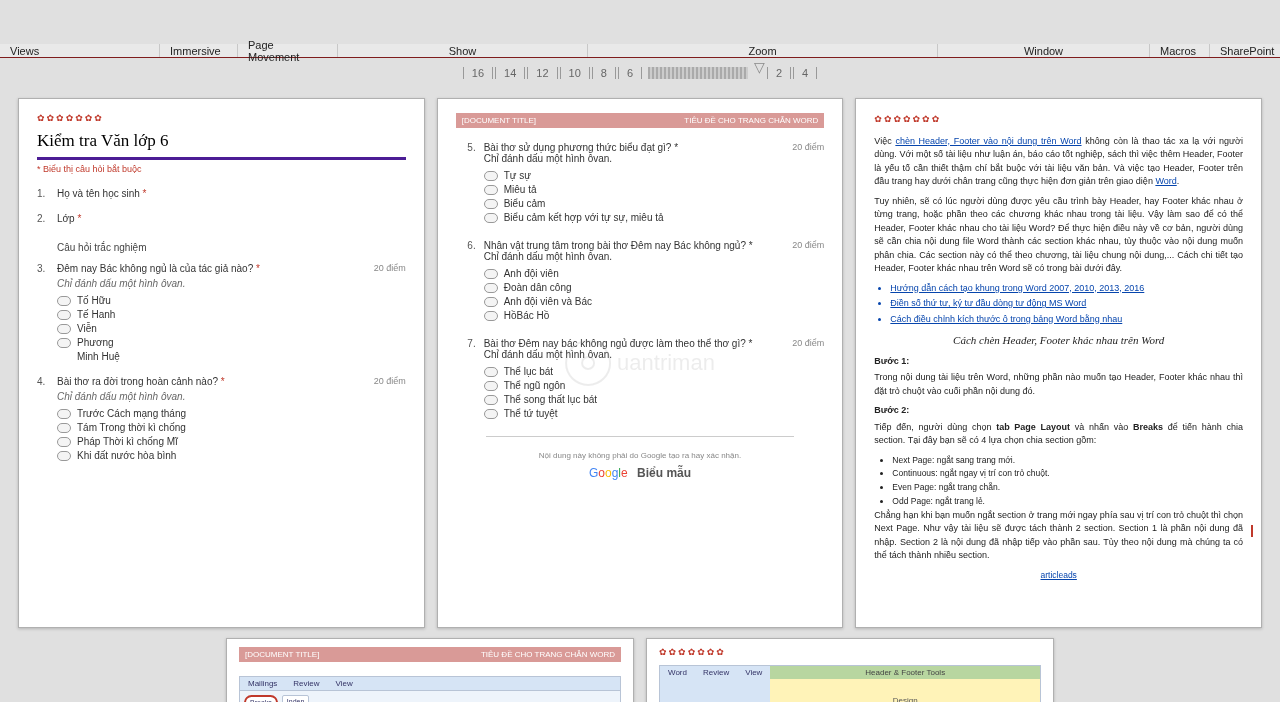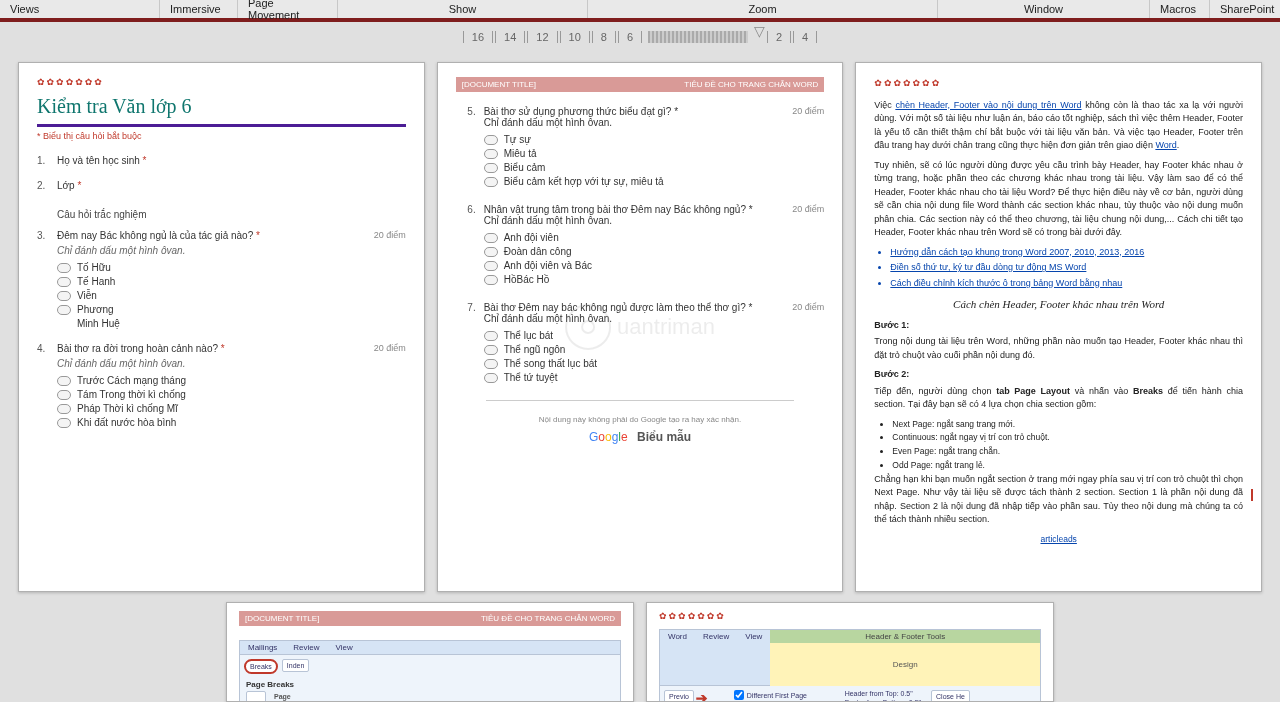--- a/index.html
+++ b/index.html
@@ -1,35 +1,35 @@
 <!DOCTYPE html>
 <html><head>
 <meta charset="utf-8">
 <style>
   * { margin:0; padding:0; box-sizing:border-box; }
   body { font-family: Arial, sans-serif; font-size:11px; background:#e0e0e0; color:#333; width:1280px; height:702px; overflow:hidden; }
-  .menubar { display:flex; background:#e9e9e9; border-bottom:4px solid #7f1d1d; height:22px; align-items:center; }
+  .menubar { display:flex; background:#e9e9e9; border-bottom:1px solid #7f1d1d; height:14px; align-items:center;margin-top:44px; }
   .menubar .item { padding:2px 10px; cursor:default; color:#222; border-right:1px solid #c8c8c8; height:100%; display:flex; align-items:center; }
   .menubar .item:last-child { border-right:none; }
   .menubar .item.views{width:160px;} .menubar .item.immersive{width:78px;}
   .menubar .item.pagemove{width:100px;} .menubar .item.show{width:250px;justify-content:center;}
   .menubar .item.zoom{width:350px;justify-content:center;} .menubar .item.window{flex:1;justify-content:center;}
   .menubar .item.macros{width:60px;} .menubar .item.sp{width:70px;}
   .ruler { display:flex; justify-content:center; align-items:center; height:30px; background:#e0e0e0; gap:2px; }
   .ruler .tick { padding:0 8px; color:#666; font-size:11px; border-left:1px solid #999; border-right:1px solid #999; }
   .ruler .bar { width:100px; height:12px; background:repeating-linear-gradient(90deg,#aaa,#aaa 2px,#ccc 2px,#ccc 4px); margin:0 4px; }
   .ruler .marker { position:relative; top:-6px; color:#888; font-size:14px; }
   .workspace { padding:10px 18px; display:flex; gap:12px; }
   .page { background:#fff; border:1px solid #b0b0b0; box-shadow:0 1px 3px rgba(0,0,0,0.2); position:relative; }
   .page.p1,.page.p2,.page.p3 { width:410px; height:530px; padding:14px 18px; overflow:hidden; }
   .page.p3 { font-size:9px; line-height:1.5; color:#222; }
   .page.p3 p { margin-bottom:6px; text-align:justify; }
   .deco { display:flex; gap:2px; margin-bottom:8px; }
   .deco span { color:#c0392b; font-size:9px; }
-  .title { font-family: Georgia, serif; font-size:20px; color:#0f766e; margin-bottom:6px; }
+  .title { font-family: Georgia, serif; font-size:17px; color:#000000; margin-bottom:6px; }
   .required-note { font-size:9px; color:#c0392b; border-top:3px solid #4c1d95; padding-top:4px; margin-bottom:14px; }
   .q { margin:10px 0 14px 0; font-size:10px; display:flex; }
   .q .num { width:20px; color:#555; }
   .q .body { flex:1; }
   .q .qtext { color:#333; }
   .q .star { color:#c0392b; }
   .q .pts { float:right; color:#888; font-size:9px; }
   .q .hint { font-style:italic; color:#666; margin-top:4px; }
   .opts { margin-top:6px; }
   .opt { display:flex; align-items:center; gap:6px; margin:3px 0; font-size:10px; color:#333; }

